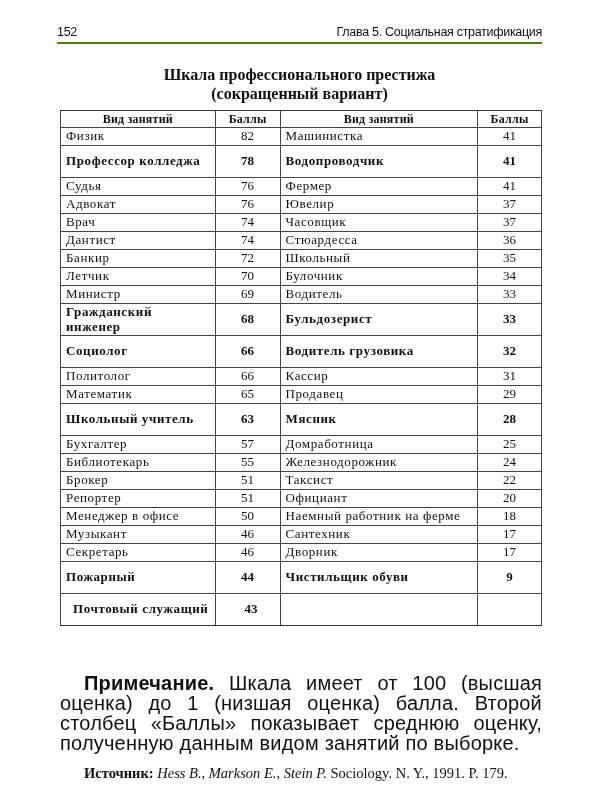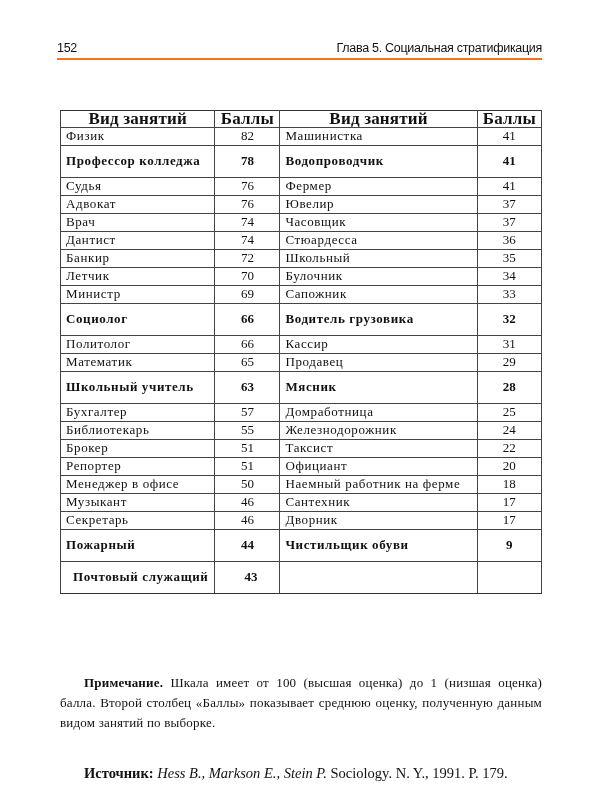--- a/index.html
+++ b/index.html
@@ -1,68 +1,72 @@
 <!DOCTYPE html>
 <html><head>
 <meta charset="utf-8">
 <style>
   html, body { margin: 0; padding: 0; background: #ffffff; }
   body { width: 600px; height: 800px; position: relative; overflow: hidden; color: #111; }
   .page { position: absolute; left: 0; top: 0; width: 600px; height: 800px; }
   .running-head {
-    position: absolute; left: 57px; top: 40px; width: 485px; height: 18px;
-    border-bottom: 2px solid #f97316;
+    position: absolute; left: 57px; top: 24px; width: 485px; height: 18px;
+    border-bottom: 2px solid #4d7c0f;
     font-family: "Liberation Sans", sans-serif; font-size: 12.5px; letter-spacing: -0.3px;
   }
   .running-head .pnum { position: absolute; left: 0; top: 1px; }
   .running-head .chap { position: absolute; right: 0; top: 1px; padding-left: 21px; }
   .title {
     position: absolute; left: 57px; top: 65px; width: 485px; text-align: center;
     font-family: "Liberation Serif", serif; font-weight: bold; font-size: 16px; line-height: 19px;
   }
   table.prestige {
     position: absolute; left: 60px; top: 110px; width: 482px;
     border-collapse: collapse;
     font-family: "Liberation Serif", serif; font-size: 13px; letter-spacing: 0.6px;
   }
   table.prestige td, table.prestige th {
     border: 1px solid #444; padding: 0 5px; vertical-align: middle; line-height: 14.5px;
   }
-  table.prestige th { font-weight: bold; text-align: center; height: 16px; letter-spacing: 0.2px; font-size: 17px; }
+  table.prestige th { font-weight: bold; text-align: center; height: 16px; letter-spacing: 0.2px; font-size: 12px; }
   table.prestige tr.outer-top th { border-top: 1.5px solid #333; }
   table.prestige tr:last-child td { border-bottom: 1.5px solid #333; padding-left: 12px; }
   table.prestige td.num { text-align: center; letter-spacing: 0; }
   table.prestige td { height: 17px; }
   table.prestige tr.tall td { height: 31px; font-weight: bold; }
   col.c1 { width: 155px; }
   col.c2 { width: 65px; }
   col.c3 { width: 198px; }
   col.c4 { width: 64px; }
   .note {
     position: absolute; left: 60px; top: 673px; width: 482px;
-    font-family: Liberation Serif, serif; font-size: 13px; line-height: 20px; text-align: justify;
+    font-family: Liberation Sans, sans-serif; font-size: 20px; line-height: 20px; text-align: justify;
     text-indent: 24px; letter-spacing: 0.2px;
   }
   .source {
     position: absolute; left: 60px; top: 763px; width: 482px;
     font-family: "Liberation Serif", serif; font-size: 14.5px; line-height: 20px;
     text-indent: 24px;
   }
   .b { font-weight: bold; }
   .i { font-style: italic; }
 </style>
 </head>
 <body>
 
 <div class="page">
   <div class="running-head">
     <span class="pnum">152</span>
     <span class="chap">Глава 5. Социальная стратификация</span>
   </div>
 
+  <div class="title">
+    <div>Шкала профессионального престижа</div>
+    <div>(сокращенный вариант)</div>
+  </div>
 
   <table class="prestige">
     <colgroup>
         <col class="c1">
         <col class="c2">
         <col class="c3">
         <col class="c4">
       </colgroup>
     <thead>
       <tr class="outer-top">
@@ -117,21 +121,27 @@
         </tr>
         <tr>
           <td>Летчик</td>
           <td class="num">70</td>
           <td>Булочник</td>
           <td class="num">34</td>
         </tr>
         <tr>
           <td>Министр</td>
           <td class="num">69</td>
-          <td>Сапожник</td>
+          <td>Водитель</td>
+          <td class="num">33</td>
+        </tr>
+        <tr class="tall">
+          <td>Гражданский инженер</td>
+          <td class="num">68</td>
+          <td>Бульдозерист</td>
           <td class="num">33</td>
         </tr>
         <tr class="tall">
           <td>Социолог</td>
           <td class="num">66</td>
           <td>Водитель грузовика</td>
           <td class="num">32</td>
         </tr>
         <tr>
           <td>Политолог</td>

